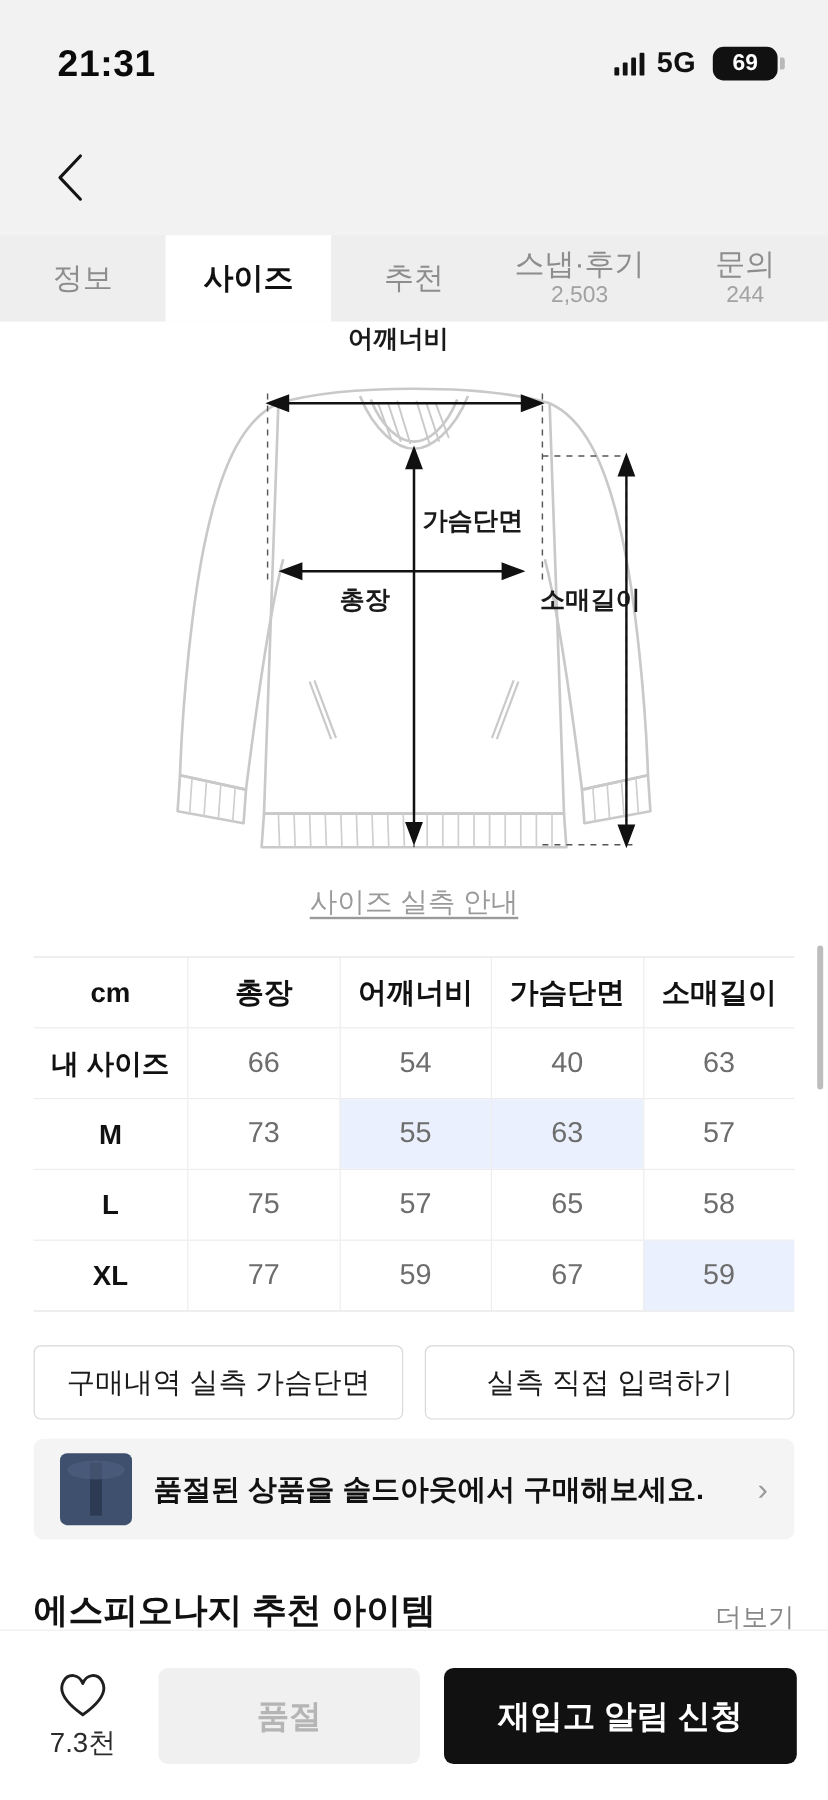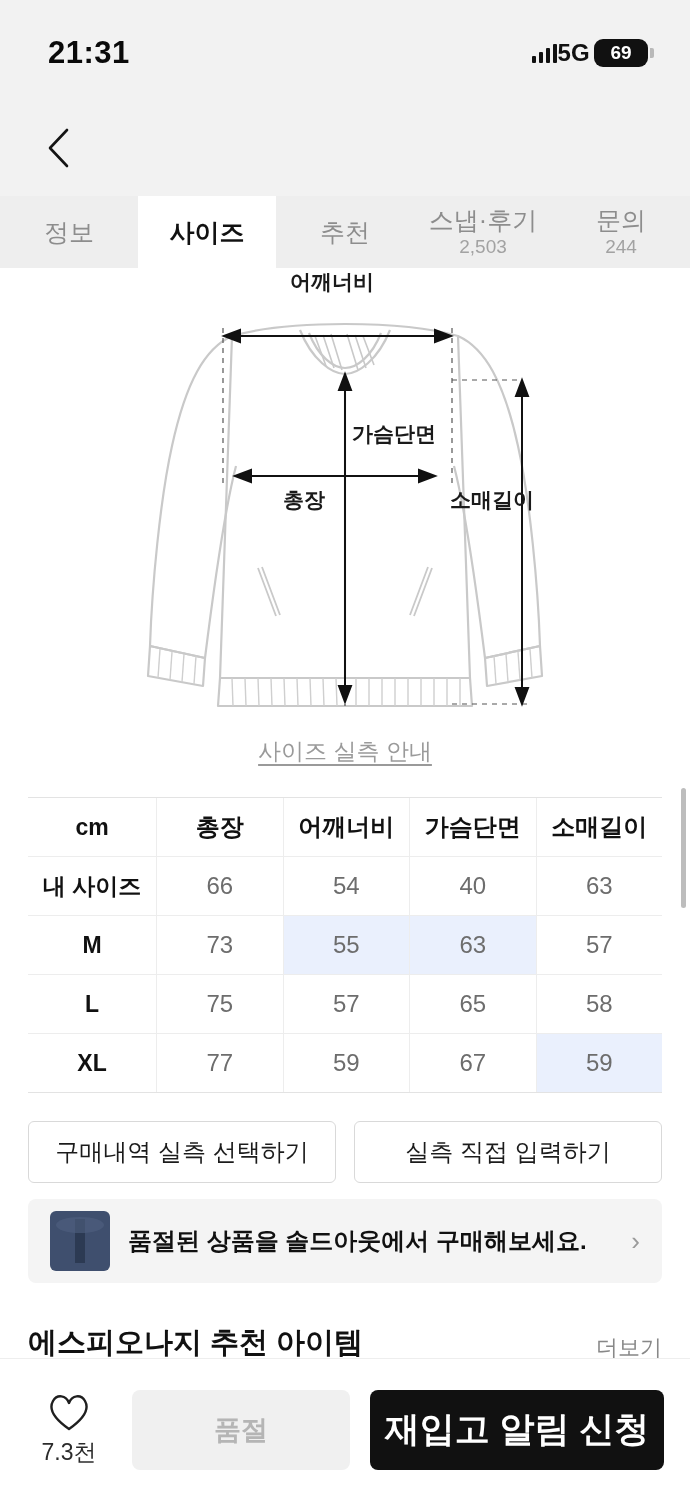--- a/index.html
+++ b/index.html
@@ -32,20 +32,21 @@
   .status-time {
     font-size: 31px;
     font-weight: 600;
     color: #0a0a0a;
     letter-spacing: 0.5px;
     padding-top: 6px;
   }
   .status-right {
     display: flex;
     align-items: center;
+    gap: 10px;
     padding-top: 6px;
   }
   .signal { display: flex; align-items: flex-end; gap: 3px; height: 20px; }
   .signal i { display: block; width: 4px; background: #111; border-radius: 1px; }
   .signal i:nth-child(1) { height: 7px; }
   .signal i:nth-child(2) { height: 11px; }
   .signal i:nth-child(3) { height: 15px; }
   .signal i:nth-child(4) { height: 19px; }
   .net-label { font-size: 24px; font-weight: 600; color: #111; letter-spacing: 0.3px; }
   .battery {
@@ -278,21 +279,21 @@
     font-size: 27px;
     font-weight: 700;
     display: flex; align-items: center; justify-content: center;
   }
   .btn-restock {
     flex: 1.35;
     height: 80px;
     background: #111111;
     border-radius: 8px;
     color: #ffffff;
-    font-size: 35px;
+    font-size: 27px;
     font-weight: 700;
     display: flex; align-items: center; justify-content: center;
   }
 
   
   .scroll-ind {
     position: absolute;
     right: 4px;
     top: 520px;
     width: 5px;
@@ -480,21 +481,21 @@
       <div class="row">
         <div class="cell first">XL</div>
         <div class="cell">77</div>
         <div class="cell">59</div>
         <div class="cell">67</div>
         <div class="cell hl">59</div>
       </div>
     </div>
 
     <div class="actions">
-      <div class="action-btn">구매내역 실측 선택하기</div>
+      <div class="action-btn">구매내역 실측 가슴단면</div>
       <div class="action-btn">실측 직접 입력하기</div>
     </div>
 
     <div class="promo">
       <div class="promo-thumb"></div>
       <div class="promo-text">품절된 상품을 솔드아웃에서 구매해보세요.</div>
       <div class="promo-arrow">›</div>
     </div>
 
     <div class="recommend">

